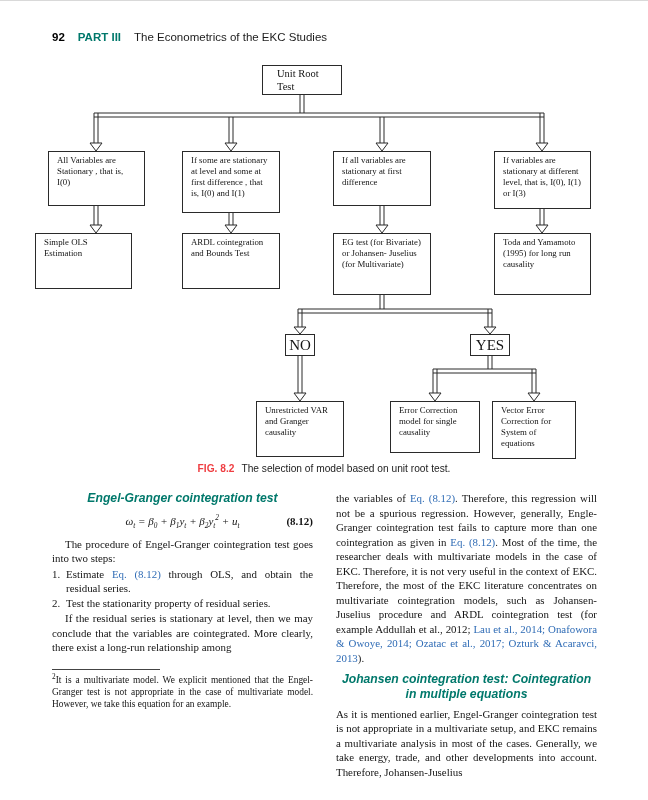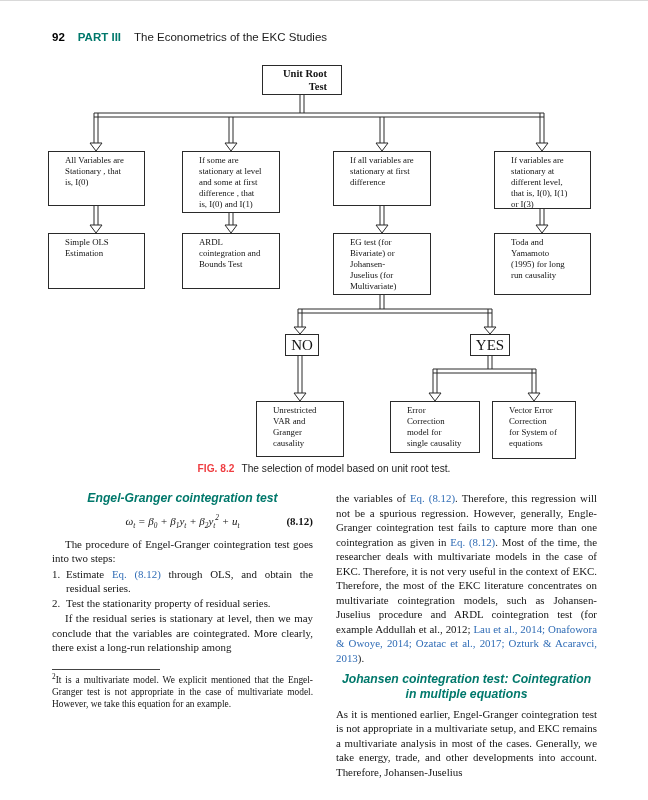--- a/index.html
+++ b/index.html
@@ -11,22 +11,22 @@
   }
   
   .header { position:absolute; top:30px; left:52px; right:50px; display:flex; align-items:baseline; gap:13px;
     font-family:"Liberation Sans", sans-serif; font-size:11.5px; }
   .page-num { font-weight:bold; color:#000; }
   .part-label { font-weight:bold; color:#00786b; }
   .part-title { color:#1c1c1c; }
   
   .arrows { position:absolute; top:0; left:0; pointer-events:none; }
   .fc-box { position:absolute; border:1px solid #2a2a2a; background:#fff;
-    font-size:8.8px; line-height:1.25; padding:3px 16px; }
-  .fc-root { font-weight:bold; font-size:10.5px; display:flex; align-items:center; justify-content:center; text-align:right; padding:14px; }
+    font-size:8.8px; line-height:1.25; padding:3px 8px; }
+  .fc-root { font-weight:normal; font-size:10.5px; display:flex; align-items:center; justify-content:center; text-align:left; padding:14px; }
   .fc-dec { font-weight:normal; font-size:15px; display:flex; align-items:center; justify-content:center; text-align:center; }
   
   .caption { position:absolute; top:462px; left:0; width:100%; text-align:center;
     font-family:"Liberation Sans", sans-serif; font-size:10.2px; color:#222; }
   .caption-label { color:#ef3e42; font-weight:bold; margin-right:7px; }
   
   .body-cols { position:absolute; top:490px; left:52px; width:545px; display:flex; gap:23px; }
   .col { width:261px; font-size:10.9px; line-height:1.33; text-align:justify; }
   .sec-head { font-family:"Liberation Sans", sans-serif; font-style:italic; font-weight:bold;
     font-size:12.2px; color:#00786b; line-height:1.22; margin-bottom:5px; text-align:center; }
@@ -92,21 +92,21 @@
     <polygon points="528,392 540,392 534,400" fill="#fff" stroke="#2a2a2a"></polygon>
   </svg>
 
   <div class="fc-box fc-root" style="left:262px;top:64px;width:80px;height:26px">Unit Root Test</div>
 
   <div class="fc-box" style="left:48px;top:150px;width:97px;height:55px">All Variables are Stationary , that is, I(0)</div>
   <div class="fc-box" style="left:182px;top:150px;width:98px;height:62px">If some are stationary at level and some at first difference , that is, I(0) and I(1)</div>
   <div class="fc-box" style="left:333px;top:150px;width:98px;height:55px">If all variables are stationary at first difference</div>
   <div class="fc-box" style="left:494px;top:150px;width:97px;height:58px">If variables are stationary at different level, that is, I(0), I(1) or I(3)</div>
 
-  <div class="fc-box" style="left:48px;top:232px;width:97px;height:56px">Simple OLS Estimation</div>
+  <div class="fc-box" style="left:35px;top:232px;width:97px;height:56px">Simple OLS Estimation</div>
   <div class="fc-box" style="left:182px;top:232px;width:98px;height:56px">ARDL cointegration and Bounds Test</div>
   <div class="fc-box" style="left:333px;top:232px;width:98px;height:62px">EG test (for Bivariate) or Johansen- Juselius (for Multivariate)</div>
   <div class="fc-box" style="left:494px;top:232px;width:97px;height:62px">Toda and Yamamoto (1995) for long run causality</div>
 
   <div class="fc-box fc-dec" style="left:285px;top:333px;width:30px;height:22px">NO</div>
   <div class="fc-box fc-dec" style="left:470px;top:333px;width:40px;height:22px">YES</div>
 
   <div class="fc-box" style="left:256px;top:400px;width:88px;height:56px">Unrestricted VAR and Granger causality</div>
   <div class="fc-box" style="left:492px;top:400px;width:84px;height:58px">Vector Error Correction for System of equations</div>
   <div class="fc-box" style="left:390px;top:400px;width:90px;height:52px">Error Correction model for single causality</div>

